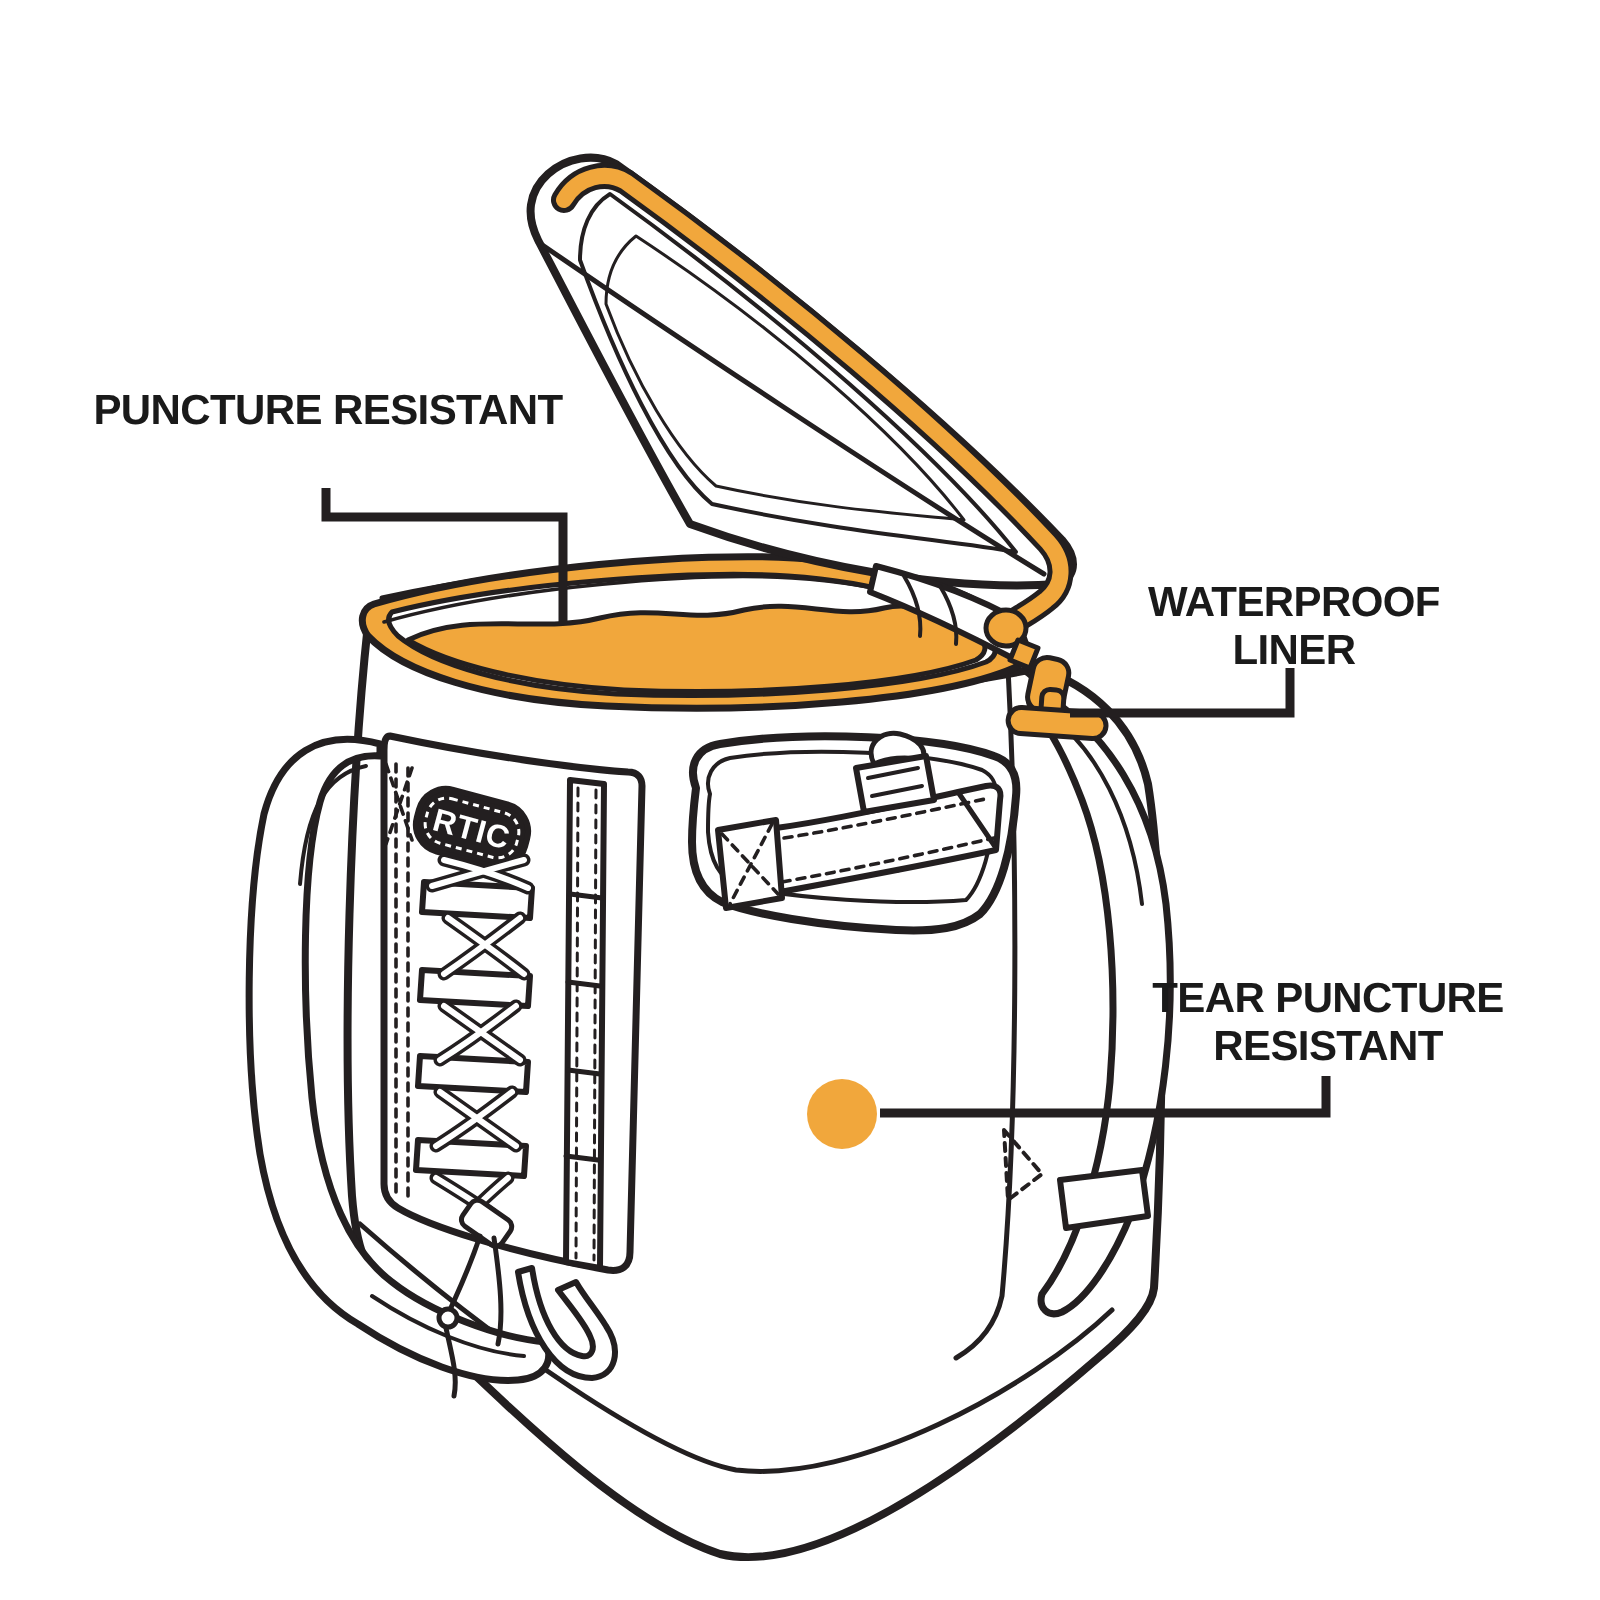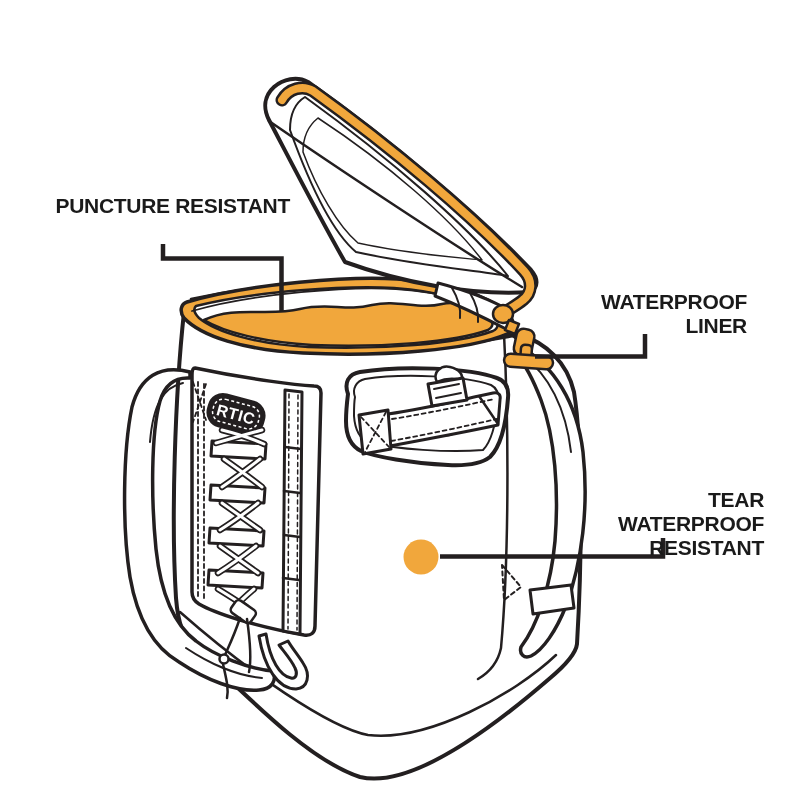--- a/index.html
+++ b/index.html
@@ -1,19 +1,19 @@
 <!DOCTYPE html>
 <html style="--accent: #F1A73C; --ink: #231F20; --label: #1A1A1A;"><head>
 <meta charset="utf-8">
 <style>
   html,body{margin:0;padding:0;background:#fff;}
   .stage{position:relative;width:800px;height:800px;background:#fff;overflow:hidden;
          font-family:"Liberation Sans","DejaVu Sans",sans-serif;}
   .stage svg{position:absolute;left:0;top:0;}
-  .label{position:absolute;text-align:right;font-weight:bold;font-size:21px;line-height:24px;
+  .label{position:absolute;text-align:center;font-weight:bold;font-size:21px;line-height:24px;
          letter-spacing:-0.3px;color:var(--label,#1a1a1a);}
   .label span{display:block;}
   
   .s{stroke:var(--ink,#231f20);fill:none;stroke-linecap:round;stroke-linejoin:round;}
   .f{fill:#ffffff;stroke:var(--ink,#231f20);stroke-linecap:round;stroke-linejoin:round;}
   .a{fill:var(--accent,#f1a73c);stroke:none;}
   .af{fill:var(--accent,#f1a73c);stroke:var(--ink,#231f20);stroke-linejoin:round;}
   .w{stroke:#ffffff;fill:none;stroke-linecap:round;}
   .d{stroke-dasharray:4 3.5;}
   .c{stroke:var(--ink,#231f20);fill:none;stroke-width:4.5;stroke-linejoin:miter;stroke-linecap:butt;}
@@ -150,17 +150,17 @@
   <div class="label" style="left:38px;top:194px;width:252px;">
     <span>PUNCTURE RESISTANT</span>
   </div>
 
   <div class="label" style="left:547px;top:290px;width:200px;">
     <span>WATERPROOF</span>
     <span>LINER</span>
   </div>
 
   <div class="label" style="left:564px;top:488px;width:200px;">
-    <span>TEAR WATERPROOF</span>
+    <span>TEAR PUNCTURE</span>
     <span>RESISTANT</span>
   </div>
 
 </div>
 
 </body></html>

